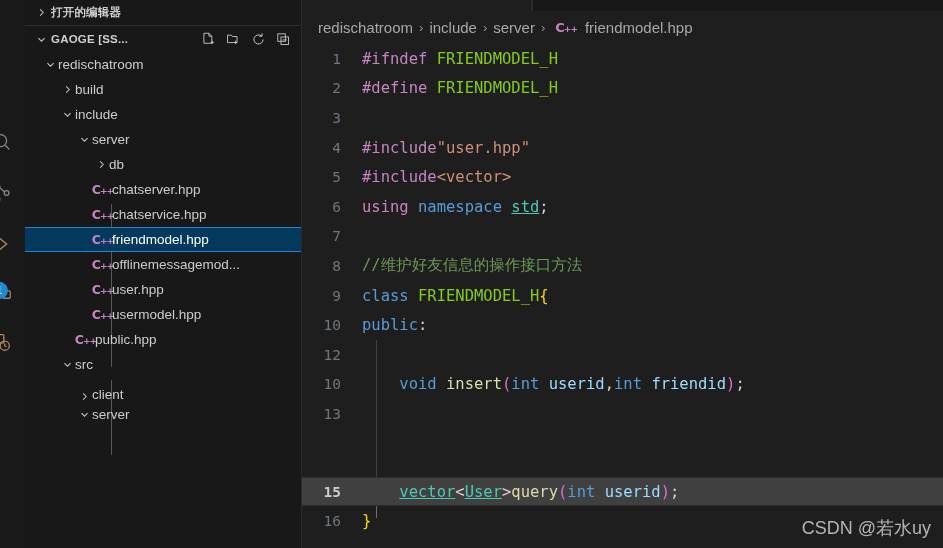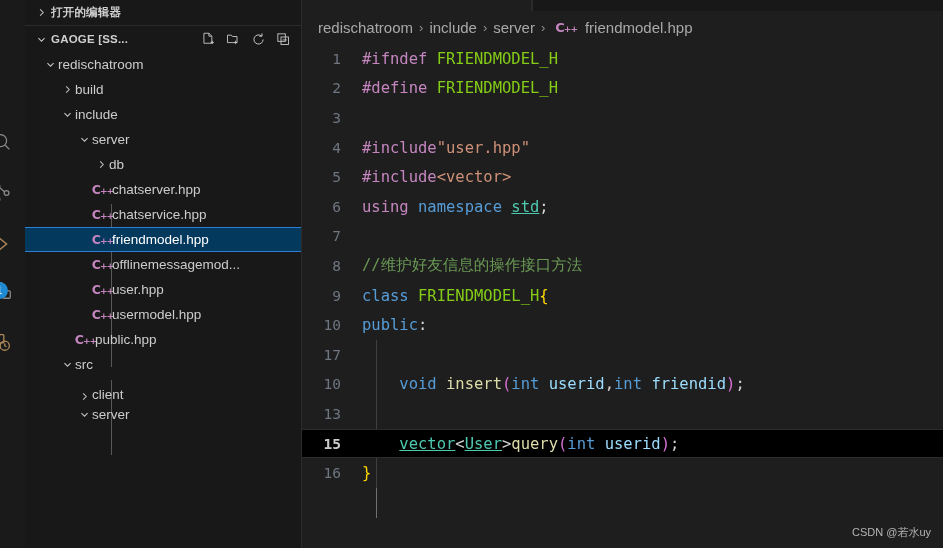--- a/index.html
+++ b/index.html
@@ -73,21 +73,21 @@
 
   .breadcrumbs {
     height: 33px; flex: 0 0 33px; display: flex; align-items: center;
     padding-left: 16px; color: #a9a9a9; font-size: 15px; gap: 6px;
   }
   .bc-sep { color: #8d8d8d; font-size: 13px; }
   .bc-item { white-space: nowrap; }
 
   .code-area { flex: 1 1 auto; position: relative; overflow: hidden; font-family: "DejaVu Sans Mono", monospace; font-size: 15.5px; }
   .code-line { height: 29.6px; display: flex; align-items: center; position: relative; }
-  .code-line.active { background: #000000; box-shadow: inset 0 1px 0 #2c2c2c, inset 0 -1px 0 #2c2c2c; }
+  .code-line.active { background: #404040; box-shadow: inset 0 1px 0 #2c2c2c, inset 0 -1px 0 #2c2c2c; margin-top: 48px; }
   .ln {
     width: 56px; flex: 0 0 56px; text-align: right; padding-right: 17px;
     color: #6e7681; font-size: 14.5px;
   }
   .code-line.active .ln { color: #cccccc; font-weight: bold; }
   .code-txt { white-space: pre; color: #d4d4d4; position: relative; padding-left: 4px; }
   .ind-guide { position: absolute; left: 74px; width: 1px; background: #404040; }
   .ind-guide.bright { background: #707070; }
 
   
@@ -99,21 +99,21 @@
   .t-type  { color: #4ec9b0; text-decoration: underline; }
   .t-cmt   { color: #6a9955; }
   .t-fn    { color: #dcdcaa; }
   .t-var   { color: #9cdcfe; }
   .t-brace { color: #ffd700; }
   .t-paren { color: #da70d6; }
   .t-plain { color: #d4d4d4; }
 
   .watermark {
     position: absolute; right: 12px; bottom: 8px;
-    color: #b5b5b5; font-size: 11px;
+    color: #b5b5b5; font-size: 18px;
     font-family: "Liberation Sans", sans-serif;
   }
 </style>
 </head>
 <body>
 
 <div id="app">
 
   <div class="activity-bar">
     <div class="act-item" style="top:124px">
@@ -368,21 +368,21 @@
         </div>
         <div class="code-line">
           <span class="ln">9</span>
           <span class="code-txt"><span class="t-key">class</span><span class="t-plain"> </span><span class="t-macro">FRIENDMODEL_H</span><span class="t-brace">{</span></span>
         </div>
         <div class="code-line">
           <span class="ln">10</span>
           <span class="code-txt"><span class="t-key">public</span><span class="t-plain">:</span></span>
         </div>
         <div class="code-line">
-          <span class="ln">17</span>
+          <span class="ln">12</span>
         </div>
         <div class="code-line">
           <span class="ln">10</span>
           <span class="code-txt"><span class="t-plain">    </span><span class="t-key">void</span><span class="t-plain"> </span><span class="t-fn">insert</span><span class="t-paren">(</span><span class="t-key">int</span><span class="t-plain"> </span><span class="t-var">userid</span><span class="t-plain">,</span><span class="t-key">int</span><span class="t-plain"> </span><span class="t-var">friendid</span><span class="t-paren">)</span><span class="t-plain">;</span></span>
         </div>
         <div class="code-line">
           <span class="ln">13</span>
           <span class="code-txt"></span>
         </div>
         <div class="code-line active">

